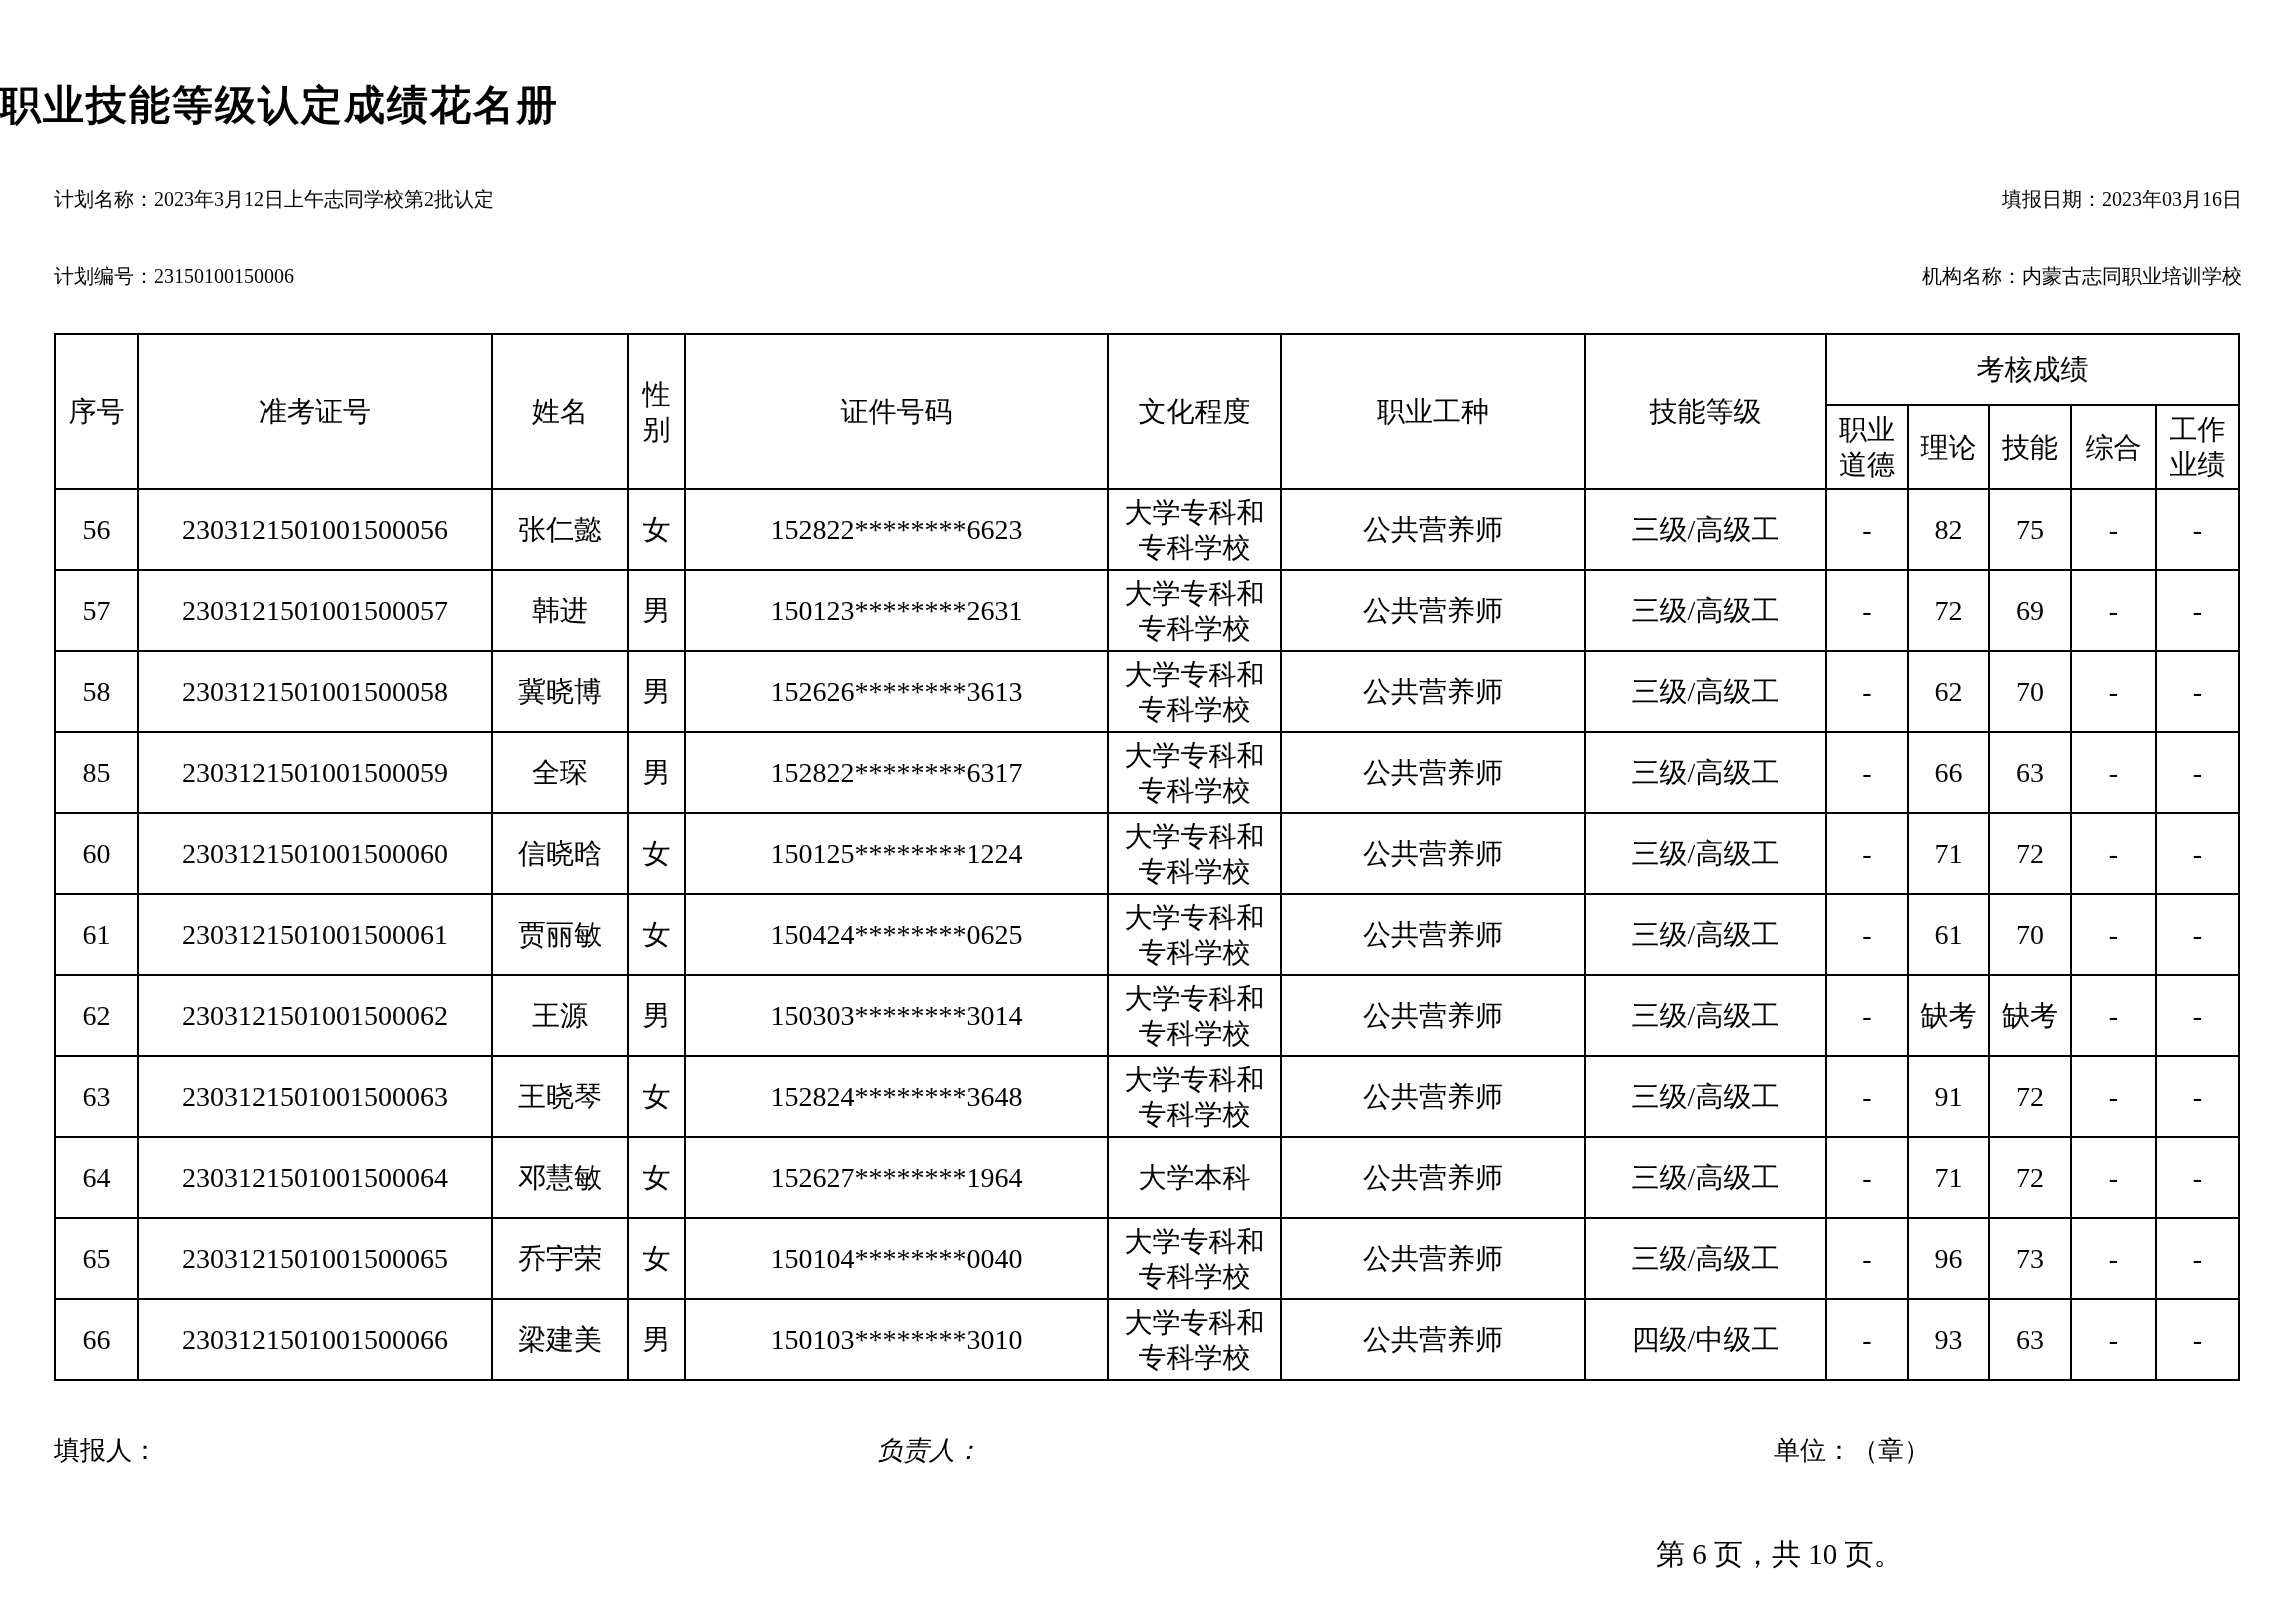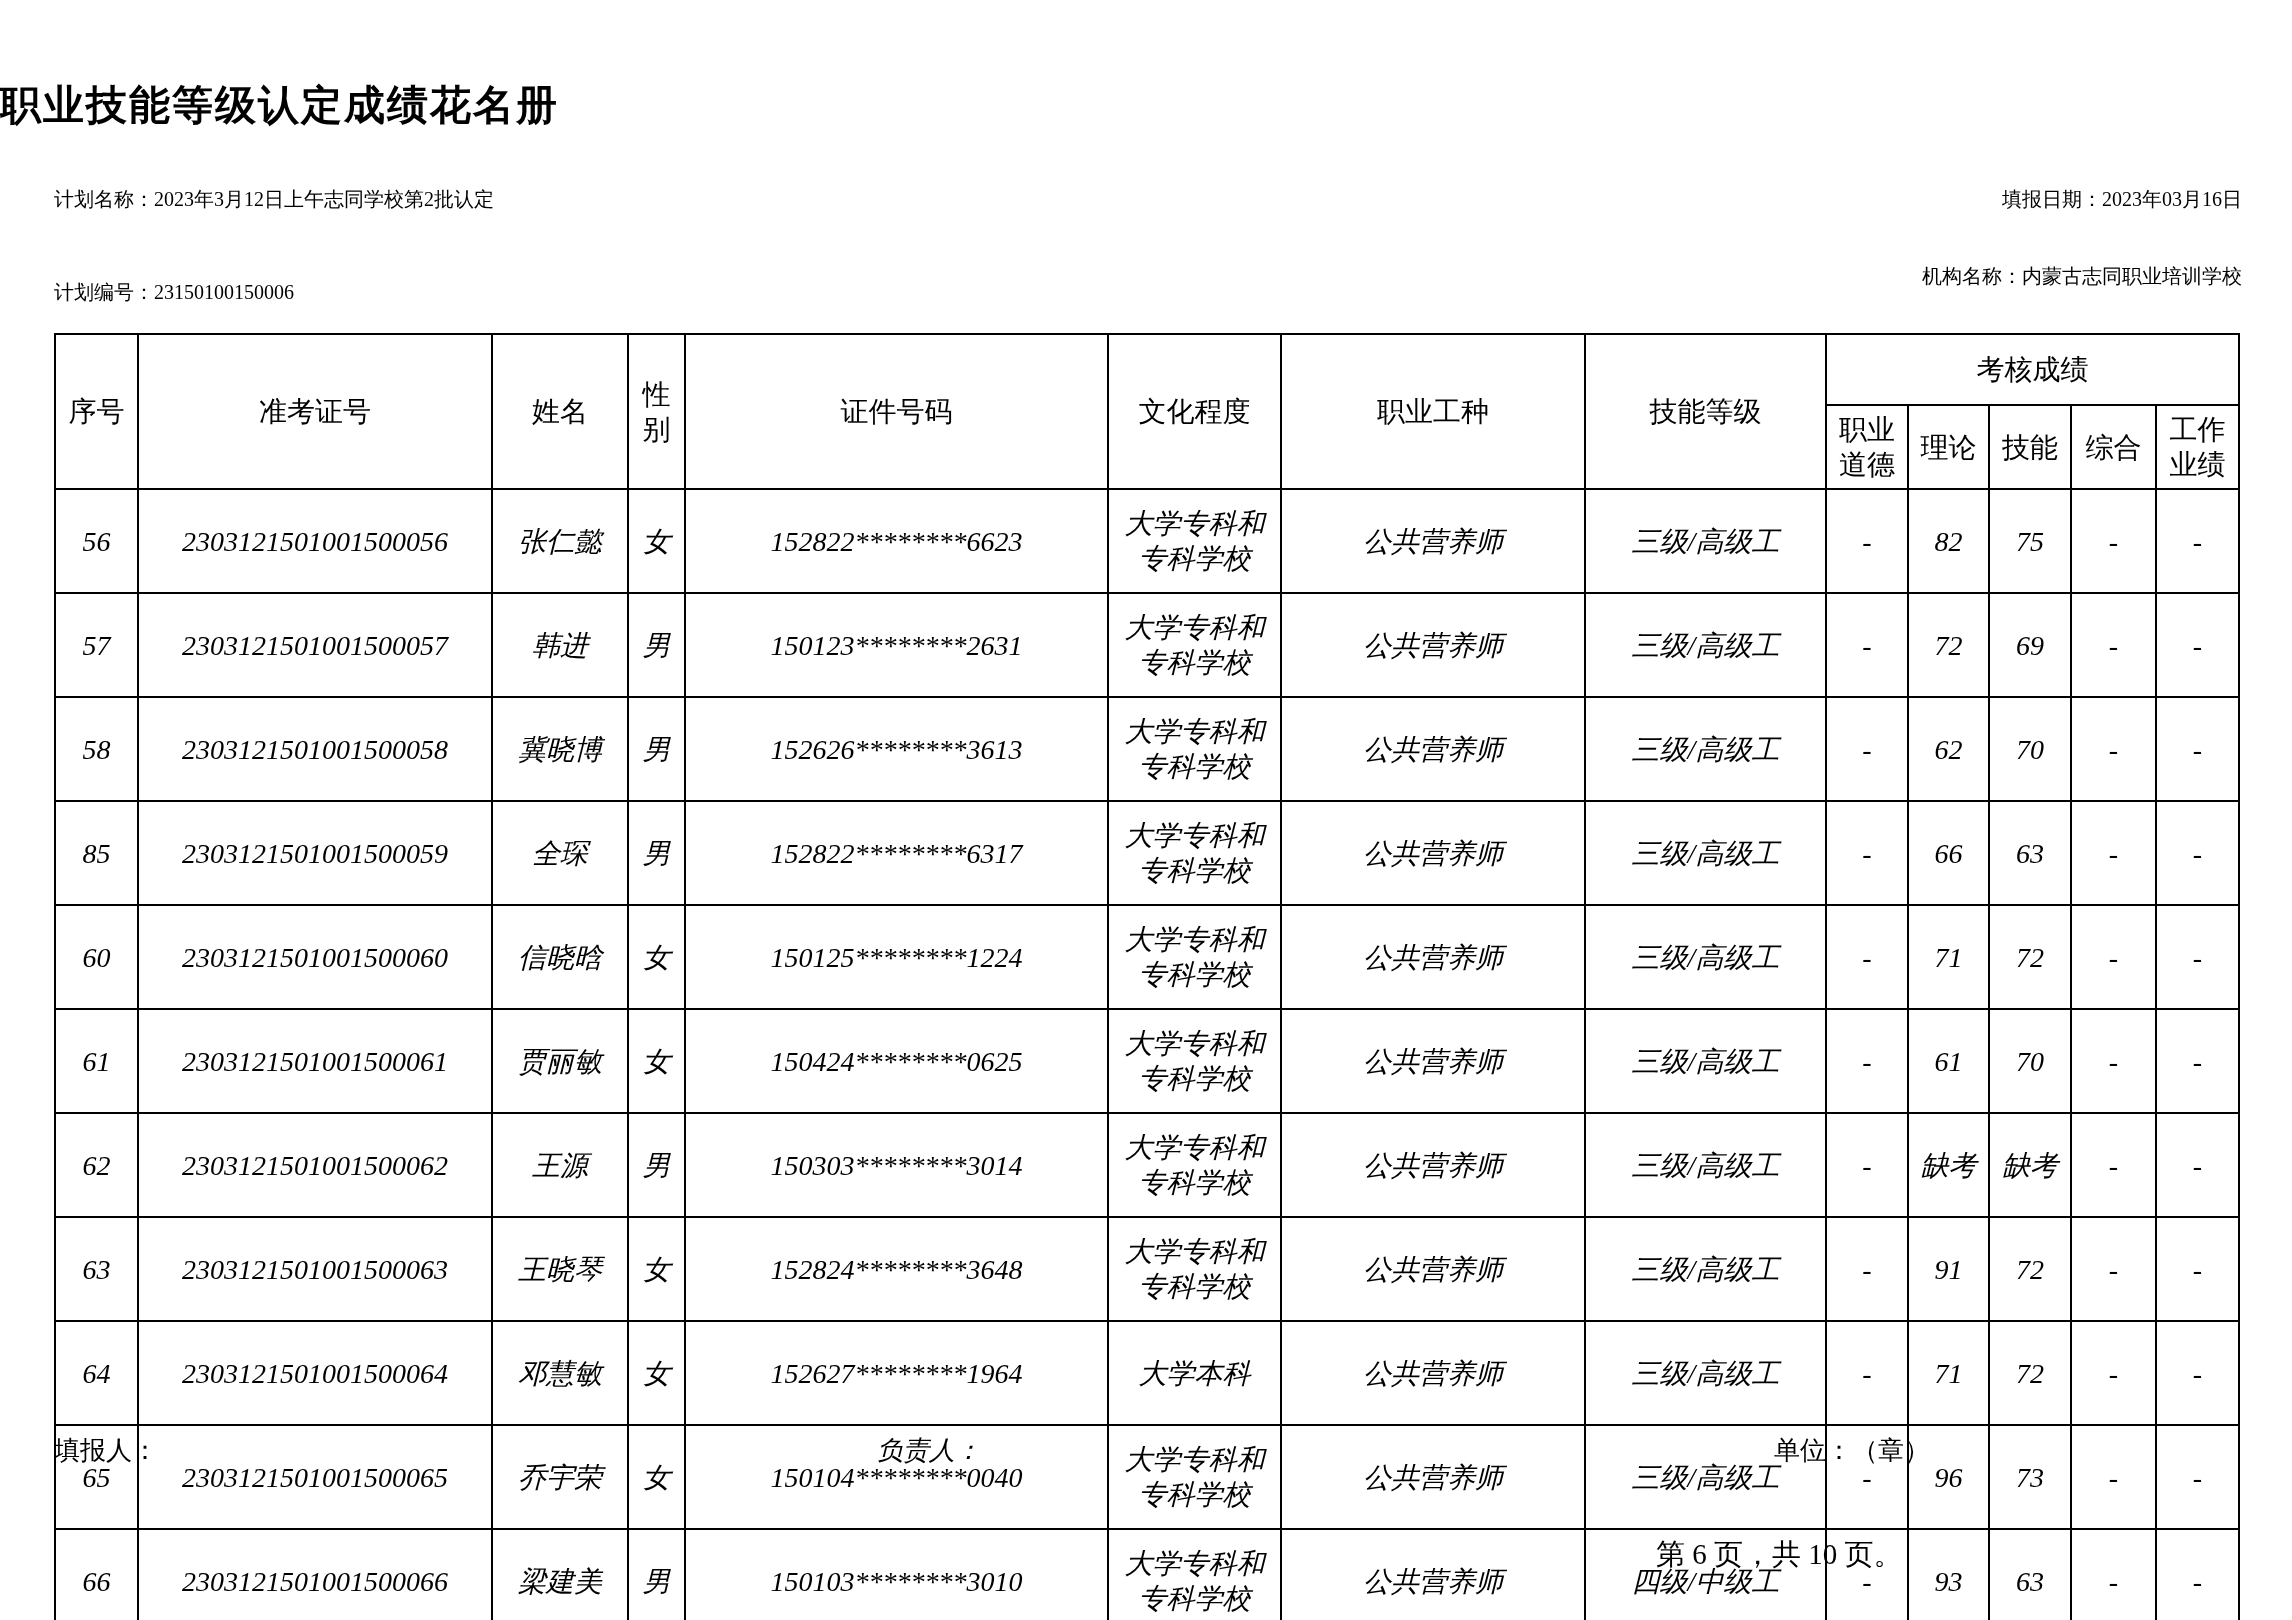--- a/index.html
+++ b/index.html
@@ -26,21 +26,21 @@
     font-family: Liberation Sans, sans-serif;
     letter-spacing: 2px;
   }
   .meta-item {
     position: absolute;
     font-size: 20px;
     white-space: nowrap;
   }
   .meta-plan-name  { left: 54px;  top: 186px; }
   .meta-report-date{ right: 51px; top: 186px; }
-  .meta-plan-no    { left: 54px;  top: 263px; margin-top: 16px; }
+  .meta-plan-no    { left: 54px;  top: 263px; }
   .meta-org-name   { right: 51px; top: 263px; }
 
   table.roster {
     position: absolute;
     left: 54px;
     top: 333px;
     width: 2186px;
     border-collapse: collapse;
     table-layout: fixed;
     border: 2.9px solid #000;
@@ -51,21 +51,21 @@
     text-align: center;
     vertical-align: middle;
     font-weight: normal;
     font-size: 28px;
     line-height: 1.25;
     white-space: pre-line;
     overflow: hidden;
   }
   thead tr.hrow1 { height: 71px; }
   thead tr.hrow2 { height: 84px; }
-  tbody tr { height: 104px; font-style: italic; }
+  tbody tr { height: 81px; }
 
   .sig-item {
     position: absolute;
     top: 1433px;
     font-size: 26px;
     white-space: nowrap;
   }
   .sig-filler  { left: 54px; }
   .sig-manager { left: 877px; font-style: italic; }
   .sig-unit    { left: 1774px; font-family: Liberation Mono, monospace; }

